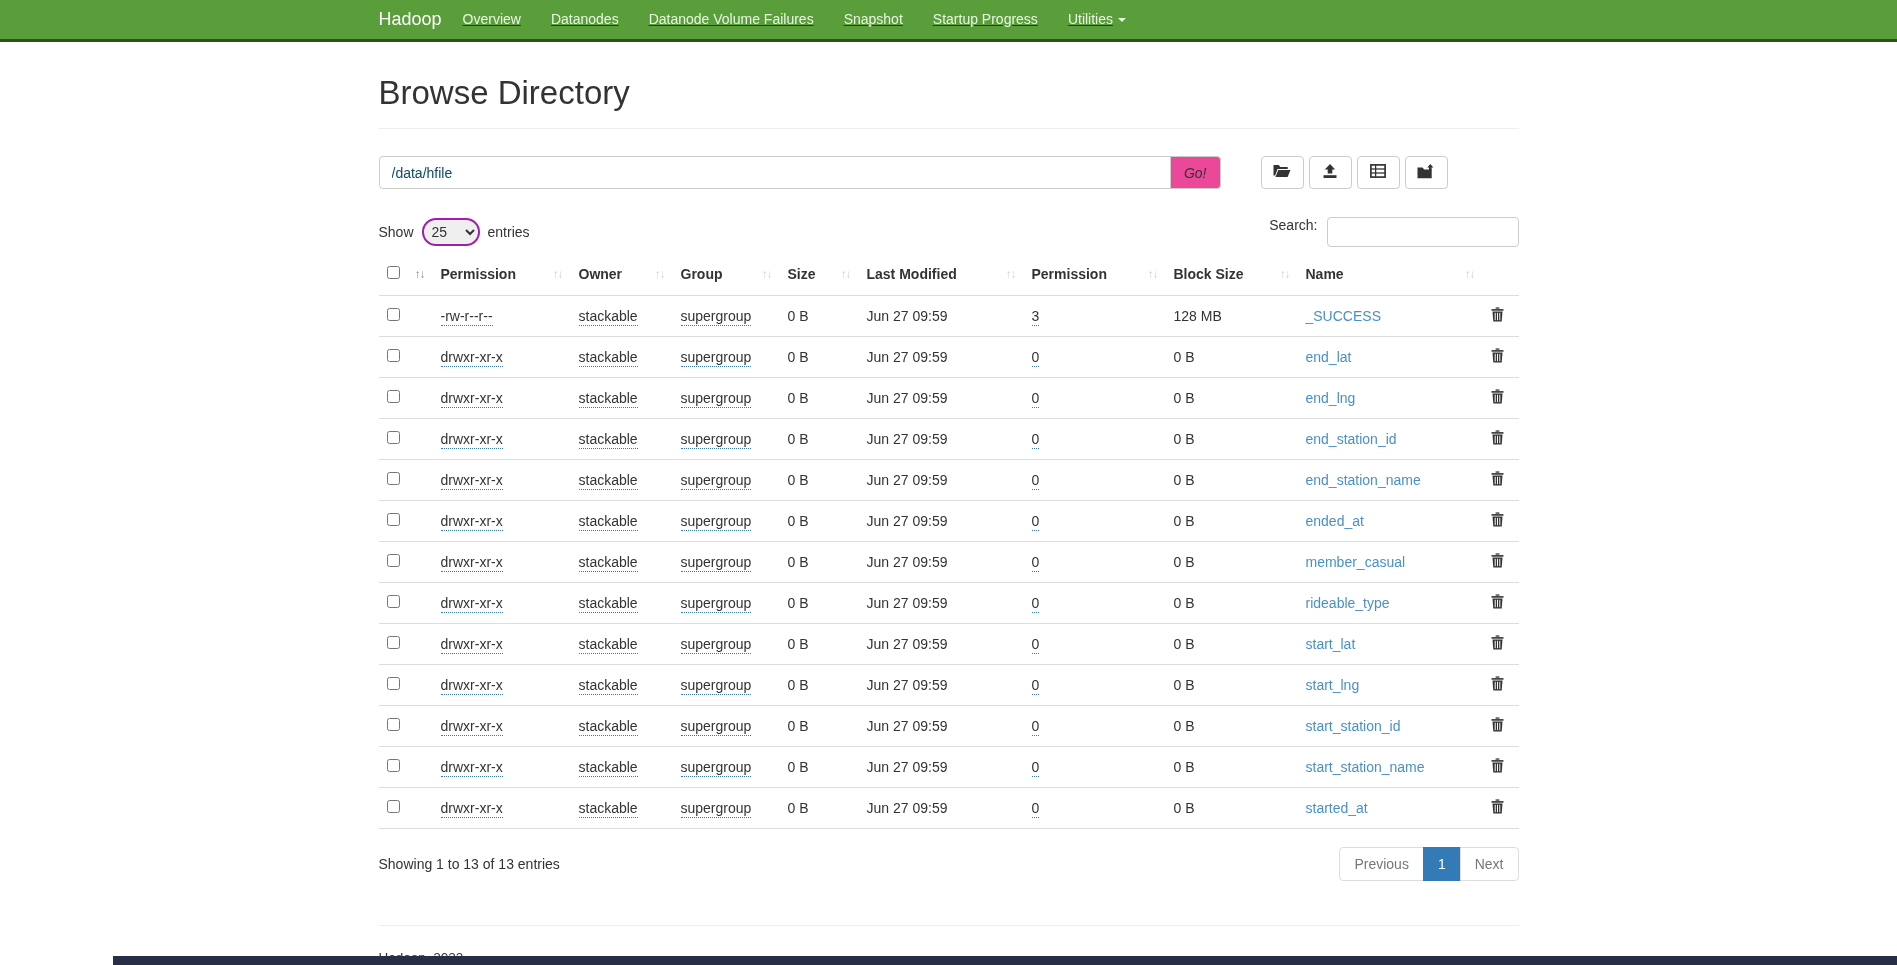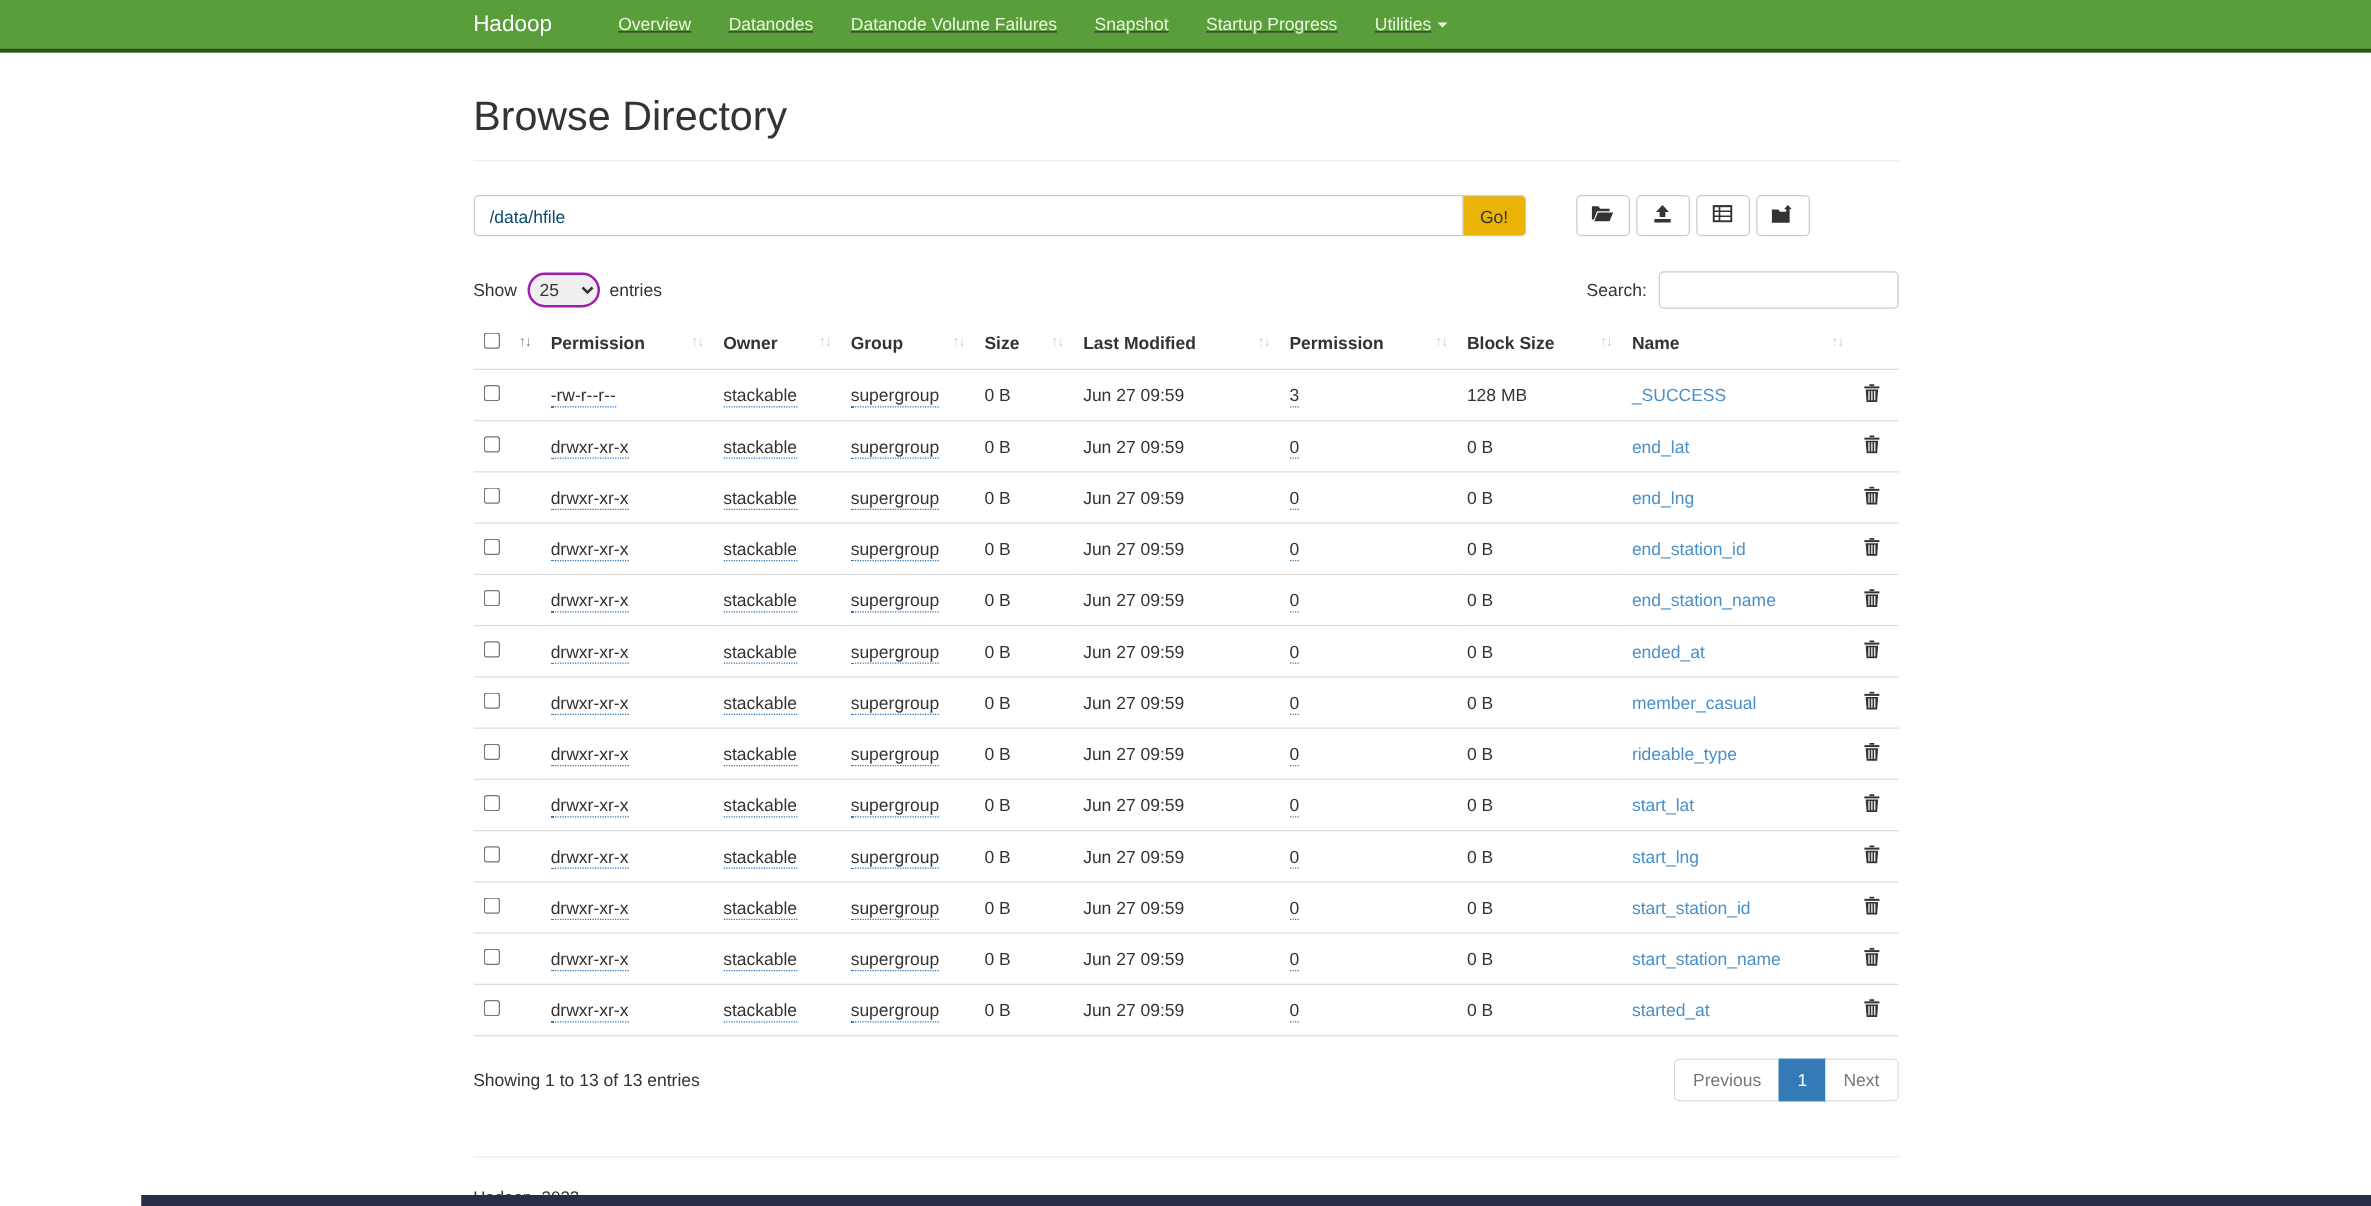--- a/index.html
+++ b/index.html
@@ -14,21 +14,21 @@
 
   
   .navbar {
     background: #5a9e3c;
     border-bottom: 3px solid #2d5317;
     height: 42px;
   }
   .nav-inner { display: flex; align-items: center; height: 100%; }
   .brand {
     color: #fff; font-size: 18px; text-decoration: none;
-    margin-right: 38px; line-height: 39px; cursor: pointer;
+    margin-right: 6px; line-height: 39px; cursor: pointer;
   }
   .nav { list-style: none; display: flex; margin: 0; padding: 0; text-decoration: underline; }
   .nav li a {
     display: block; color: #eaf5e3; text-decoration: none;
     padding: 0 15px; line-height: 39px; font-size: 14px; cursor: pointer;
   }
   .caret {
     display: inline-block; width: 0; height: 0; margin-left: 5px;
     border-left: 4px solid transparent; border-right: 4px solid transparent;
     border-top: 4px solid #eaf5e3; vertical-align: middle;
@@ -40,41 +40,41 @@
 
   
   .path-row { display: flex; margin-top: 27px; align-items: center; }
   .input-group { display: flex; width: 842px; }
   .path-input {
     flex: 1; height: 33px; border: 1px solid #ccc; border-radius: 4px 0 0 4px;
     padding: 0 12px; font-size: 14px; color: #0c4a6e; outline: none;
   }
   .go-btn {
     height: 33px; padding: 0 13px; margin-left: -1px;
-    border: 1px solid #ccc; background: #eab308; border-radius: 0 4px 4px 0;
-    font-size: 14px; color: #333; cursor: pointer;
+    border: 1px solid #ccc; background: #ec4899; border-radius: 0 4px 4px 0;
+    font-size: 14px; color: #333; cursor: pointer; font-style: italic;
   }
   .icon-btns { display: flex; gap: 5px; margin-left: 40px; }
   .icon-btn {
     width: 43px; height: 33px; border: 1px solid #ccc; border-radius: 4px;
     background: #fff; display: flex; align-items: center; justify-content: center;
     cursor: pointer; padding: 0;
   }
 
   
   .controls-row {
     display: flex; justify-content: space-between; align-items: center;
     margin-top: 28px; margin-bottom: 8px;
   }
   .show-entries { display: flex; align-items: center; gap: 8px; }
   .page-size {
     height: 28px; width: 58px; border: 2px solid #a21caf; border-radius: 14px;
     font-size: 14px; color: #333; padding: 2px 4px;
   }
-  .search-box { display: flex; align-items: center; gap: 9px; }
+  .search-box { display: flex; align-items: flex-start; gap: 9px; }
   .search-input {
     width: 192px; height: 30px; border: 1px solid #ccc; border-radius: 4px;
     padding: 0 8px; font-size: 14px; outline: none;
   }
 
   
   table { width: 100%; border-collapse: collapse; table-layout: fixed; margin-top: 6px; }
   thead tr { border-bottom: 1px solid #ddd; }
   th { text-align: left; font-weight: bold; font-size: 14px; padding: 11px 8px 13px; }
   td { font-size: 14px; padding: 11px 8px; }

